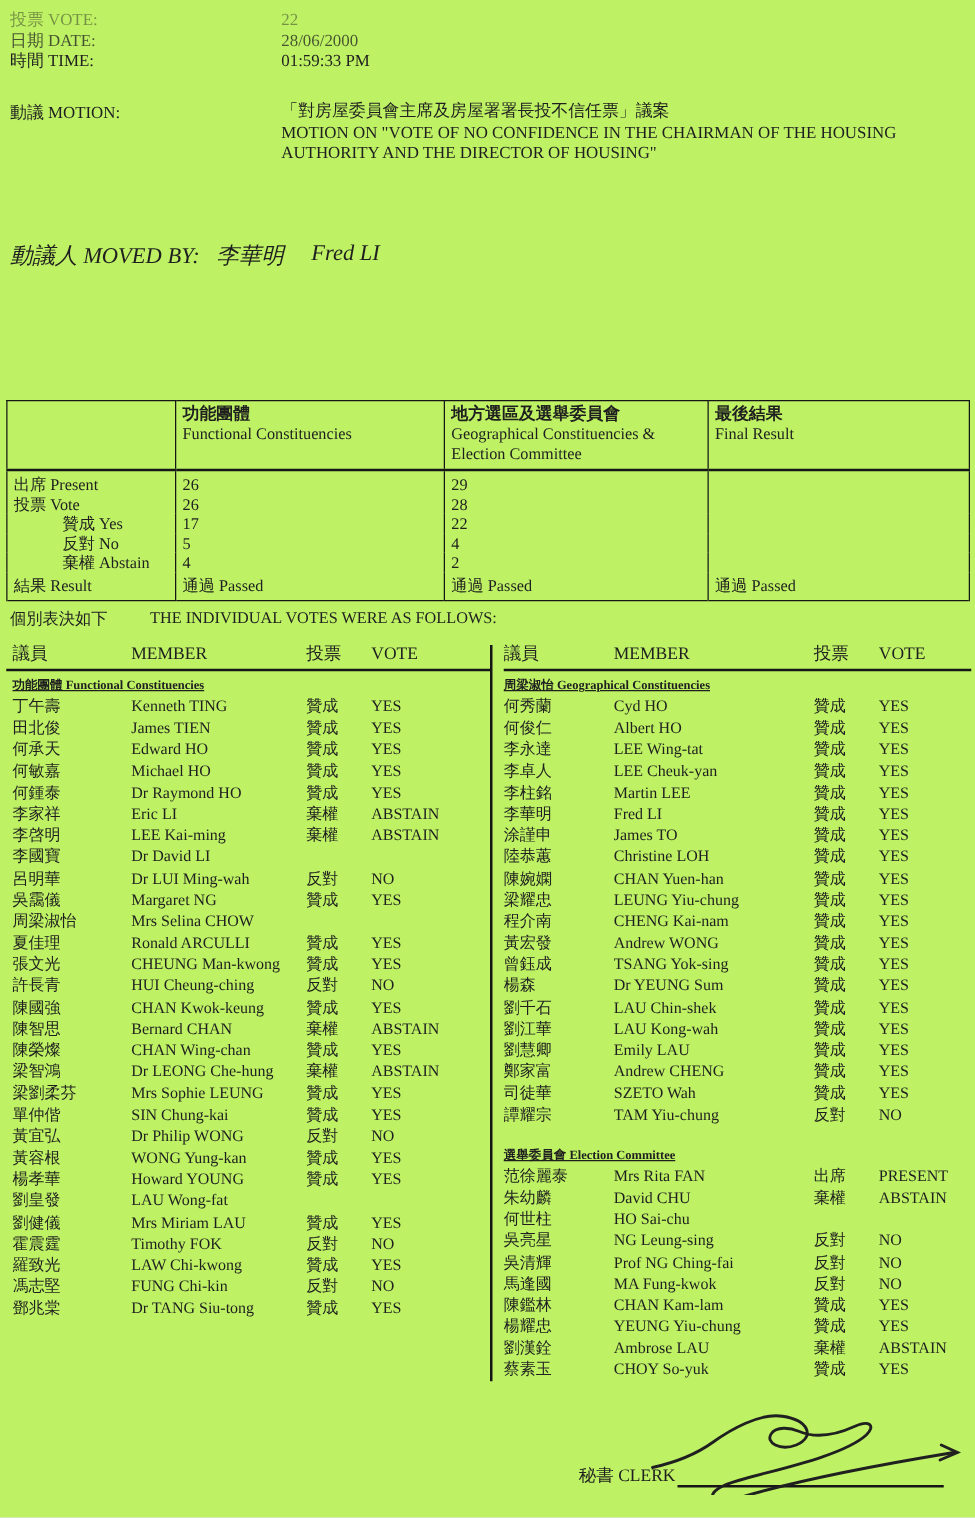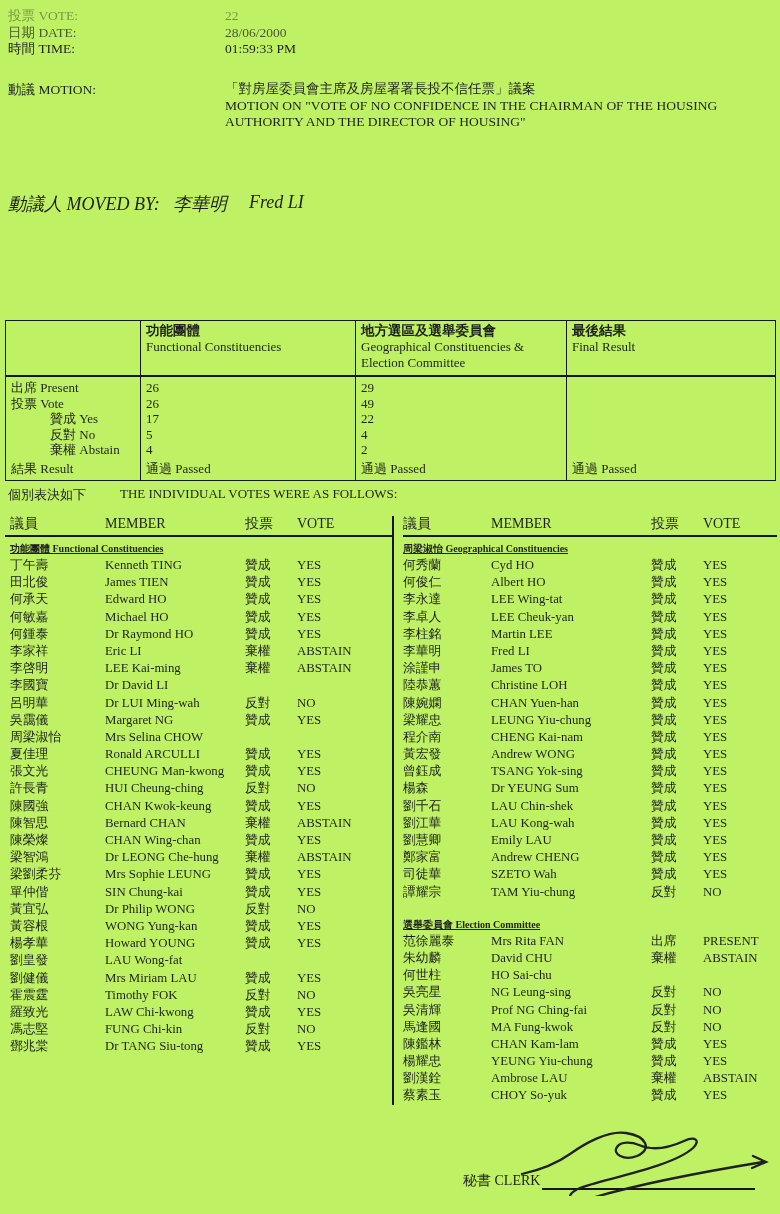--- a/index.html
+++ b/index.html
@@ -142,21 +142,21 @@
   <tr class="s-row">
     <td class="s-label">出席 Present</td>
     <td>26</td>
     <td>29</td>
     <td></td>
   </tr>
 
   <tr class="s-row">
     <td class="s-label">投票 Vote</td>
     <td>26</td>
-    <td>49</td>
+    <td>28</td>
     <td></td>
   </tr>
 
   <tr class="s-row">
     <td class="s-label indent">贊成 Yes</td>
     <td>17</td>
     <td>22</td>
     <td></td>
   </tr>
 

